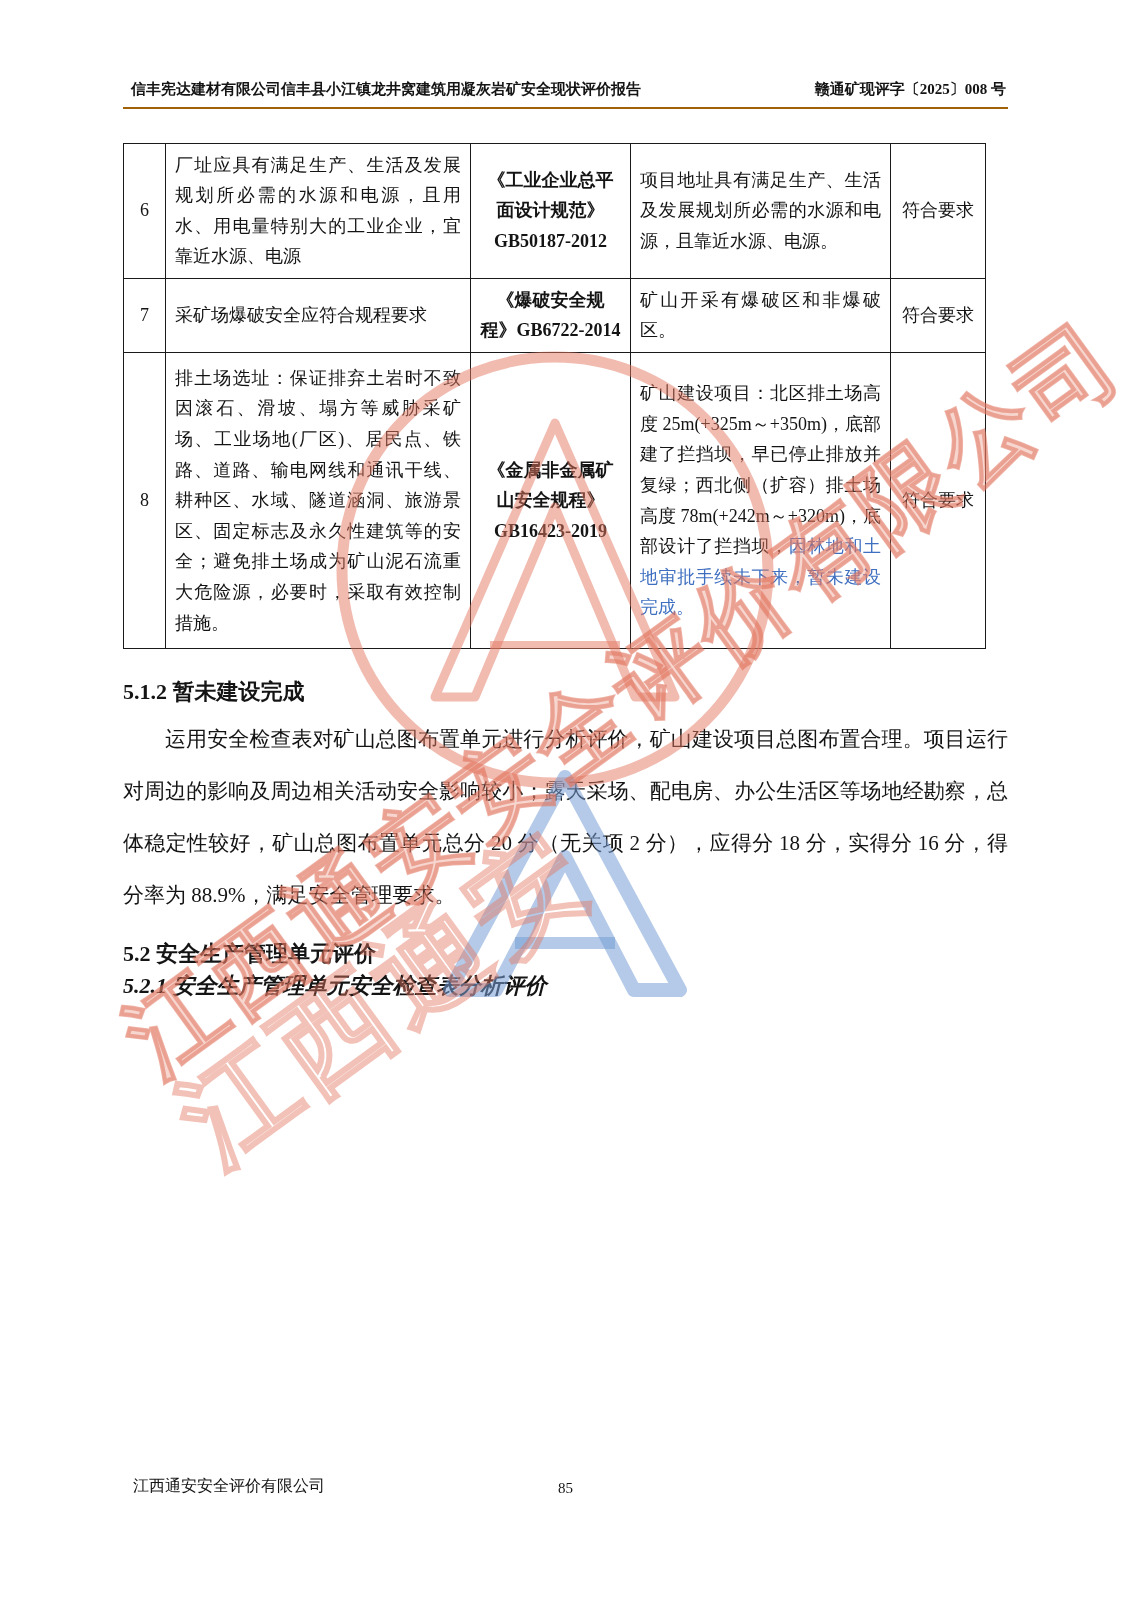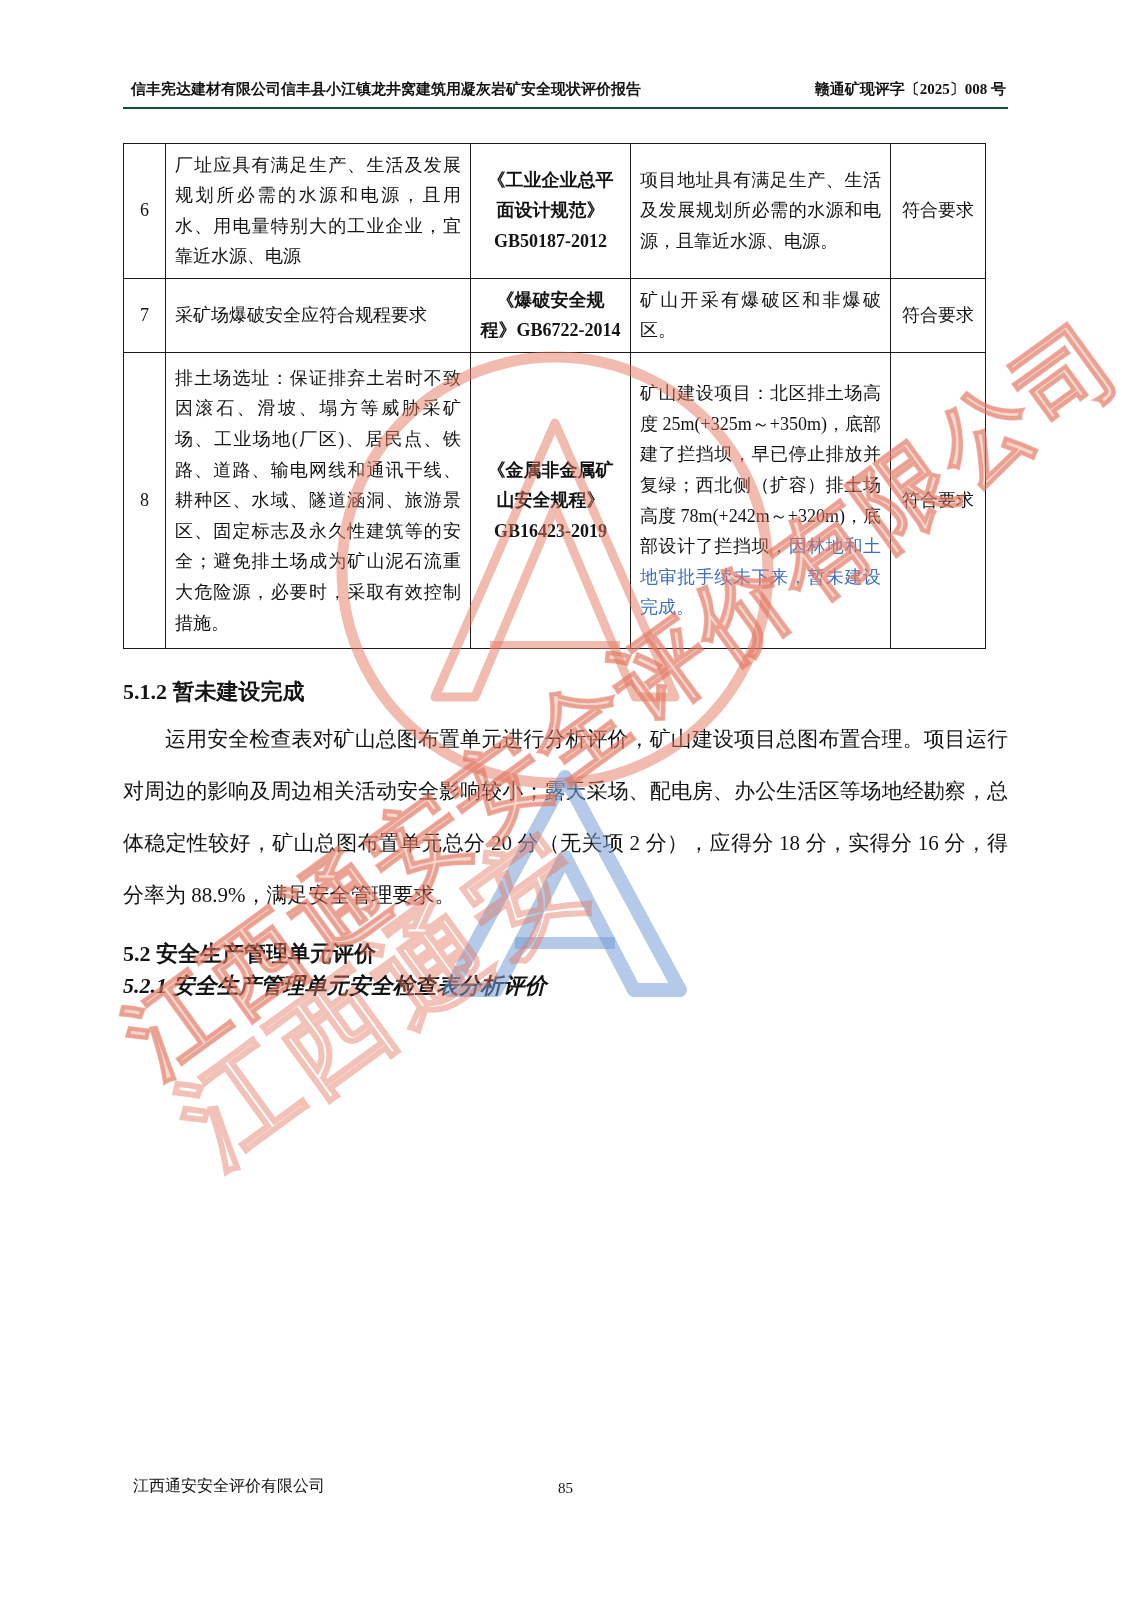--- a/index.html
+++ b/index.html
@@ -10,21 +10,21 @@
     font-family:"Liberation Serif","DejaVu Serif",serif;
     color:#141414;
     overflow:hidden;
   }
   .content { position:absolute; left:123px; top:80px; width:885px; z-index:1; }
 
   
   .doc-header {
     display:flex; justify-content:space-between; align-items:flex-end;
     padding:0 2px 7px 8px;
-    border-bottom:2px solid #14532d;
+    border-bottom:2px solid #a16207;
     font-weight:bold; font-size:15px; line-height:1.3;
   }
   .doc-header .left { max-width:640px; }
   .doc-header .right { white-space:nowrap; }
 
   
   table.checklist { border-collapse:collapse; table-layout:fixed; width:862px; margin-top:34px; }
   table.checklist td {
     border:1.6px solid #1a1a1a;
     font-size:18px; line-height:1.7;

